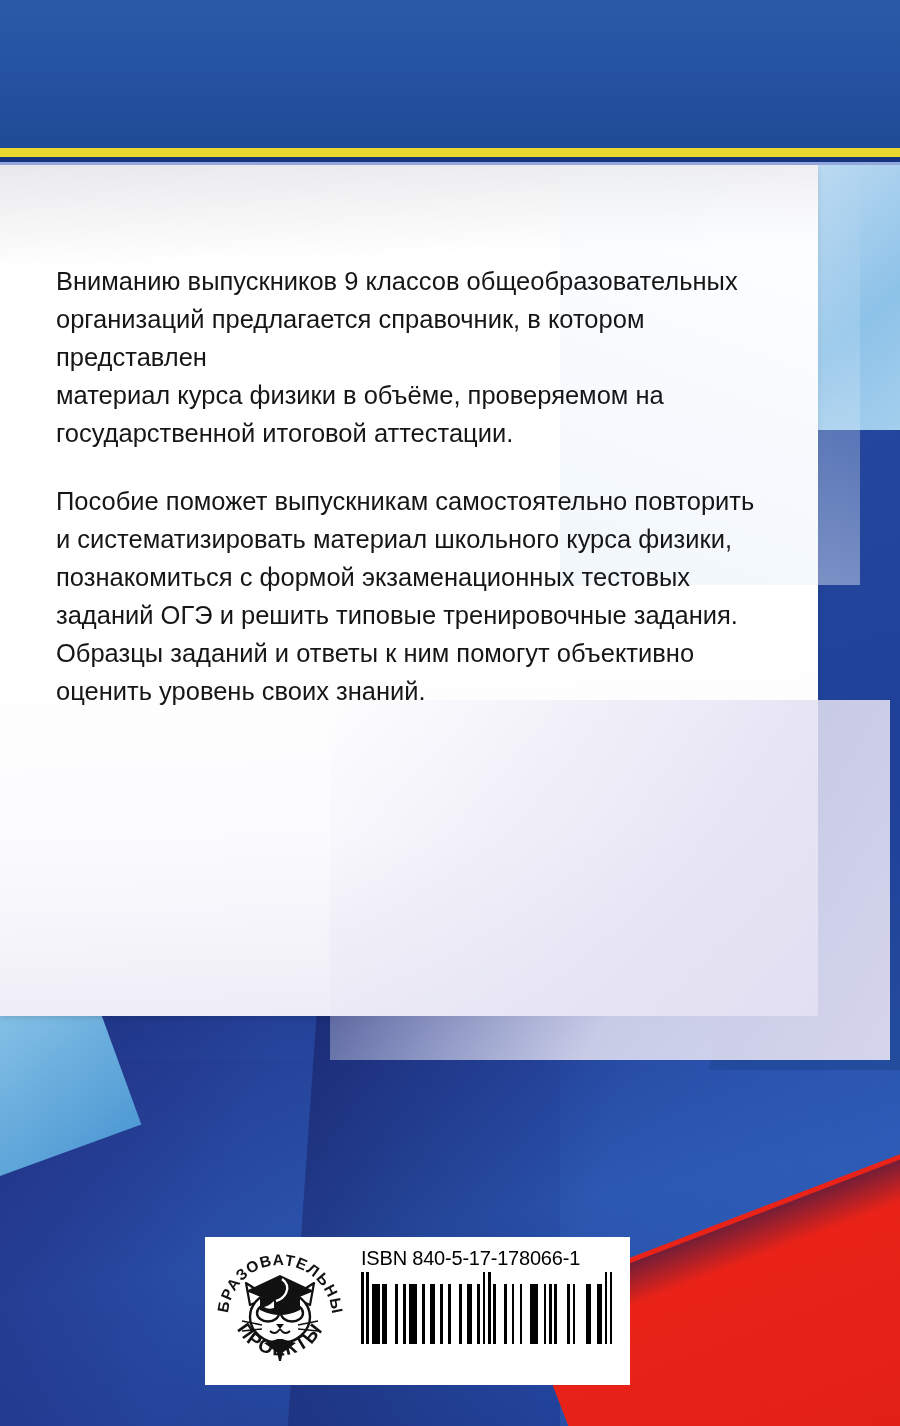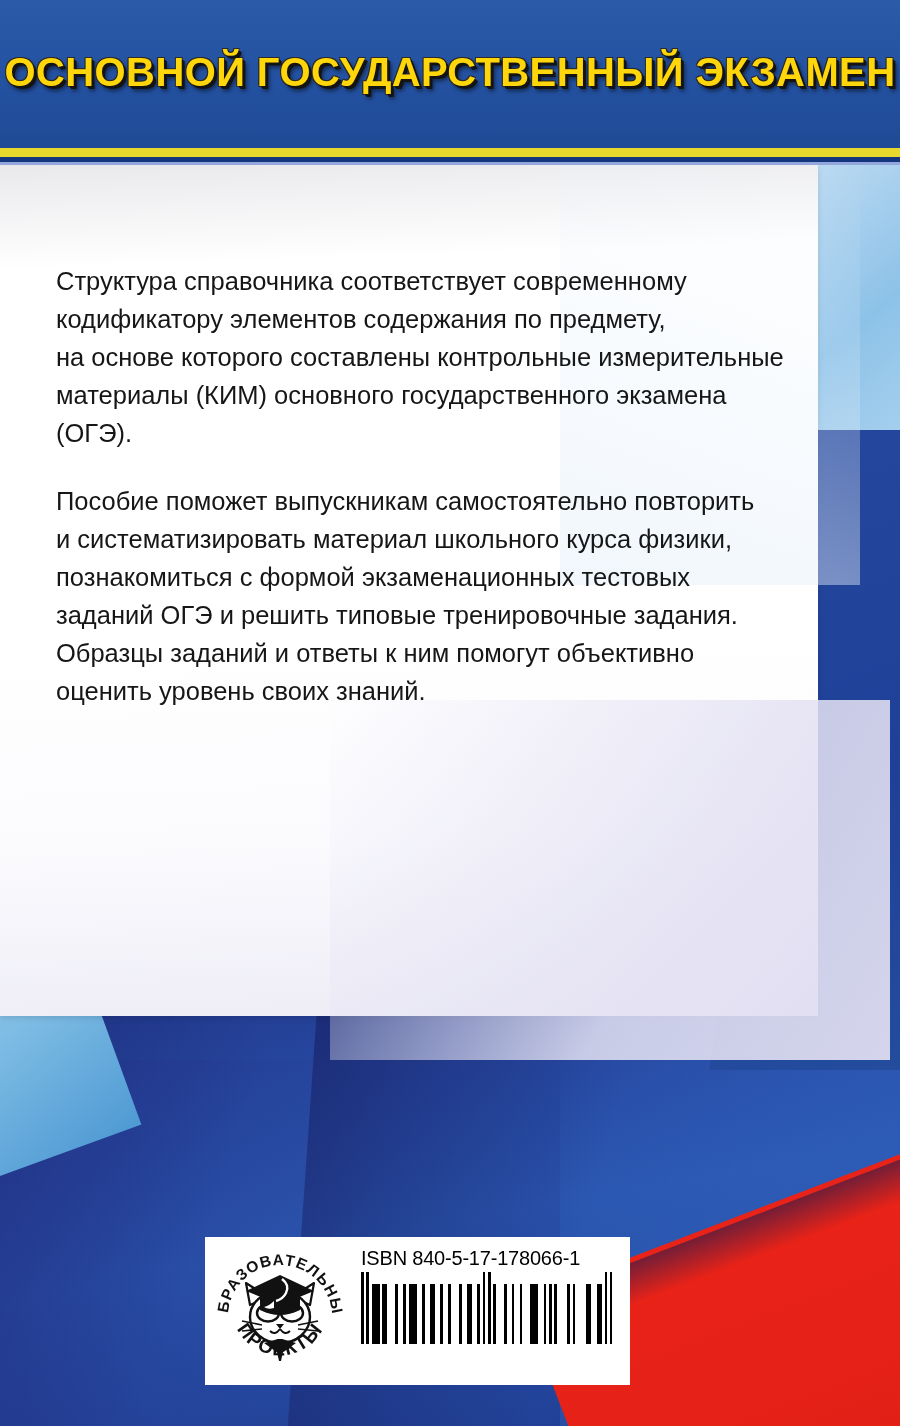--- a/index.html
+++ b/index.html
@@ -265,34 +265,33 @@
   <div class="fold fold-c"></div>
   <div class="fold fold-d"></div>
 
   <div class="diag-lightblue-tr"></div>
   <div class="diag-deepblue-r"></div>
   <div class="diag-lightblue-l"></div>
   <div class="diag-red"></div>
   <div class="diag-red-shade"></div>
 
   <div class="header-band"></div>
-  <div class="header-title">ОСНОВНОЙ ГОСУДАРСТВЕННЫЙ ЭКЗАМЕН</div>
   <div class="stripe-yellow"></div>
   <div class="stripe-darkblue"></div>
   <div class="stripe-lightblue"></div>
 
   <div class="panel"></div>
   <div class="panel-wash"></div>
   <div class="panel-wash-2"></div>
 
   <div class="copy">
-    <p class="para">Структура справочника соответствует современному
-кодификатору элементов содержания по предмету,
-на основе которого составлены контрольные измерительные
-материалы (КИМ) основного государственного экзамена (ОГЭ).</p>
+    <p class="para">Вниманию выпускников 9 классов общеобразовательных
+организаций предлагается справочник, в котором  представлен
+материал курса физики в объёме, проверяемом на
+государственной итоговой аттестации.</p>
     <p class="para">Пособие поможет выпускникам самостоятельно повторить
 и систематизировать материал школьного курса физики,
 познакомиться с формой экзаменационных тестовых
 заданий ОГЭ и решить типовые тренировочные задания.
 Образцы заданий и ответы к ним помогут объективно
 оценить уровень своих знаний.</p>
   </div>
 
   <div class="barcode-block">
 

